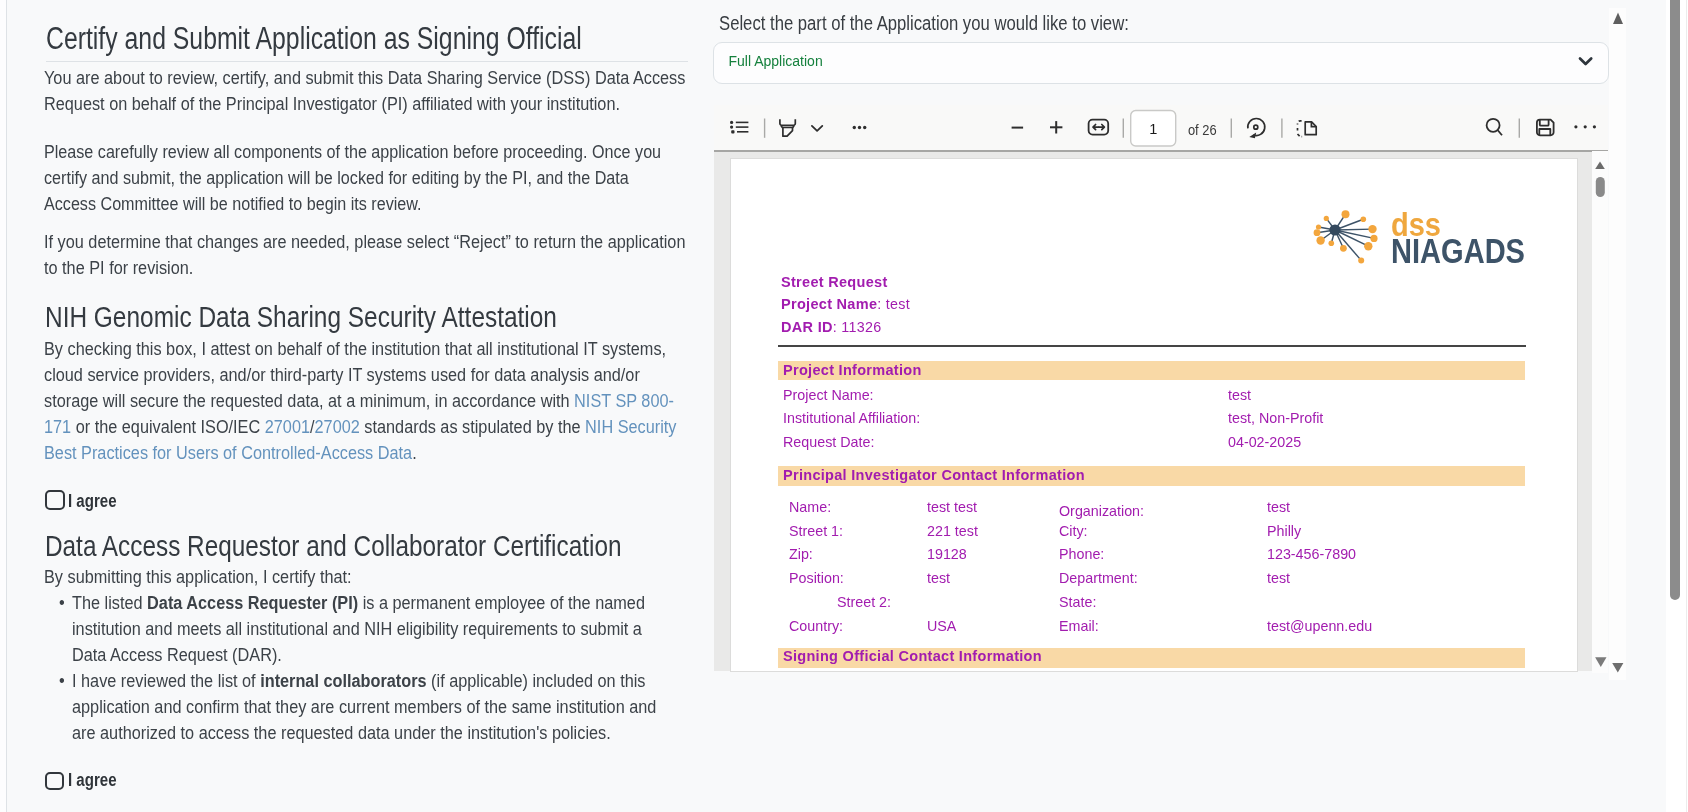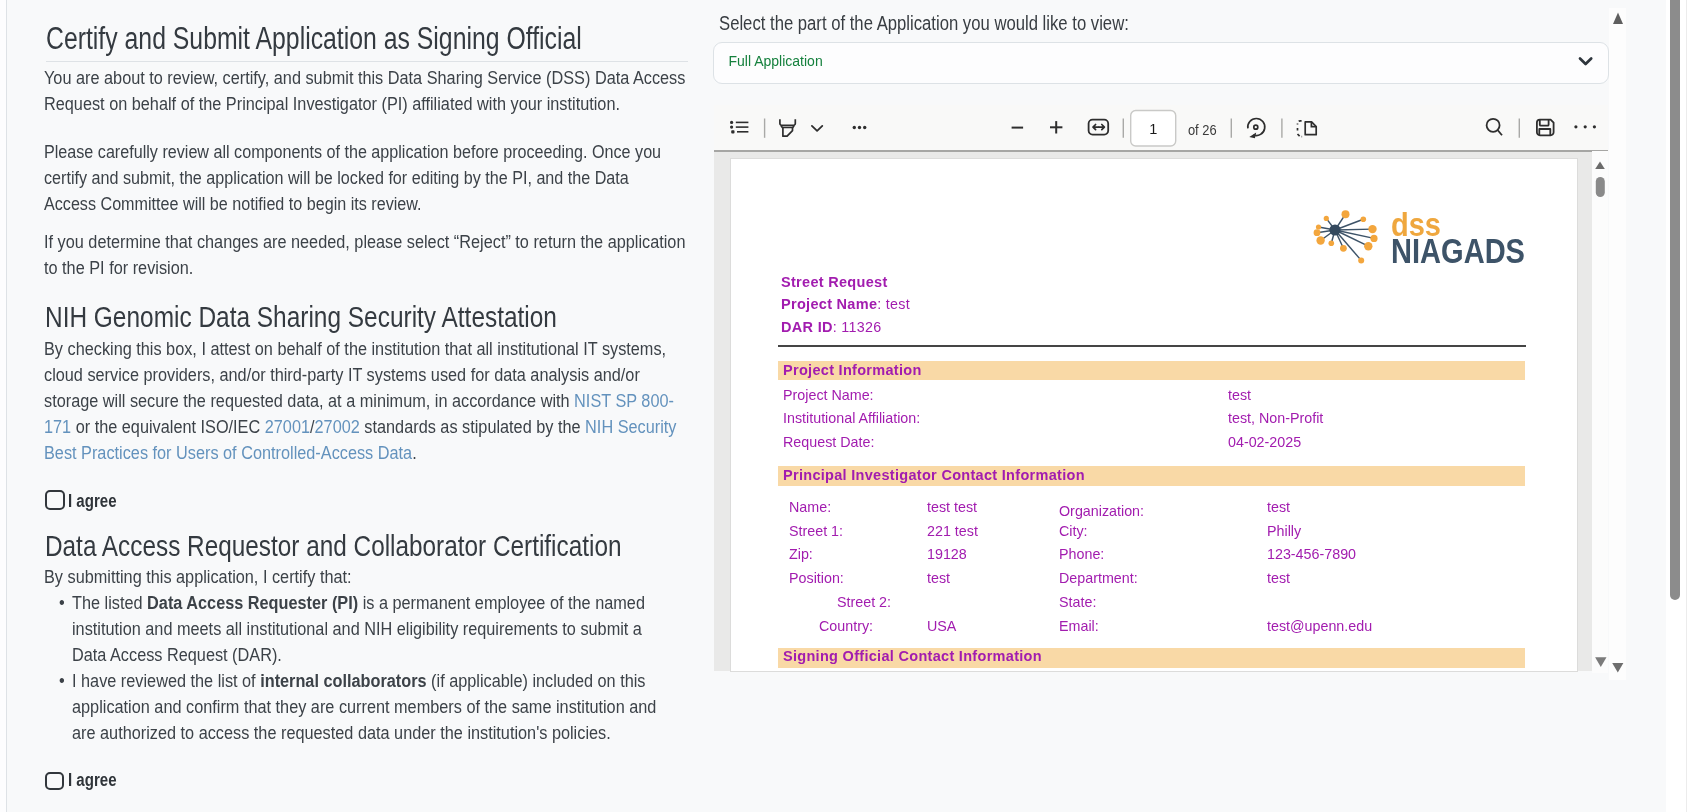--- a/index.html
+++ b/index.html
@@ -130,21 +130,21 @@
   <div class="abs pn" style="left:789px; top:547px;">Zip:</div>
     <div class="abs pn" style="left:927px; top:547px;">19128</div>
     <div class="abs pn" style="left:1059px; top:547px;">Phone:</div>
     <div class="abs pn" style="left:1267px; top:547px;">123-456-7890</div>
   <div class="abs pn" style="left:789px; top:571px;">Position:</div>
     <div class="abs pn" style="left:927px; top:571px;">test</div>
     <div class="abs pn" style="left:1059px; top:571px;">Department:</div>
     <div class="abs pn" style="left:1267px; top:571px;">test</div>
   <div class="abs pn" style="left:789px; top:595px;margin-left:48px;">Street 2:</div>
     <div class="abs pn" style="left:1059px; top:595px;">State:</div>
-  <div class="abs pn" style="left:819px; top:619px;">Country:</div>
+  <div class="abs pn" style="left:789px; top:619px;">Country:</div>
     <div class="abs pn" style="left:927px; top:619px;">USA</div>
     <div class="abs pn" style="left:1059px; top:619px;">Email:</div>
     <div class="abs pn" style="left:1267px; top:619px;">test@upenn.edu</div>
 
   <div class="abs obar" style="left:778px; top:647.5px; height:20.5px;"></div>
   <div class="abs pb" style="left:783px; top:649px;">Signing Official Contact Information</div>
 </div>
 
 <svg class="abs" style="left:714px; top:105px;" width="894" height="46" viewBox="0 0 894 46">
   <g stroke="#2e2e2e" stroke-width="1.6" fill="none">

